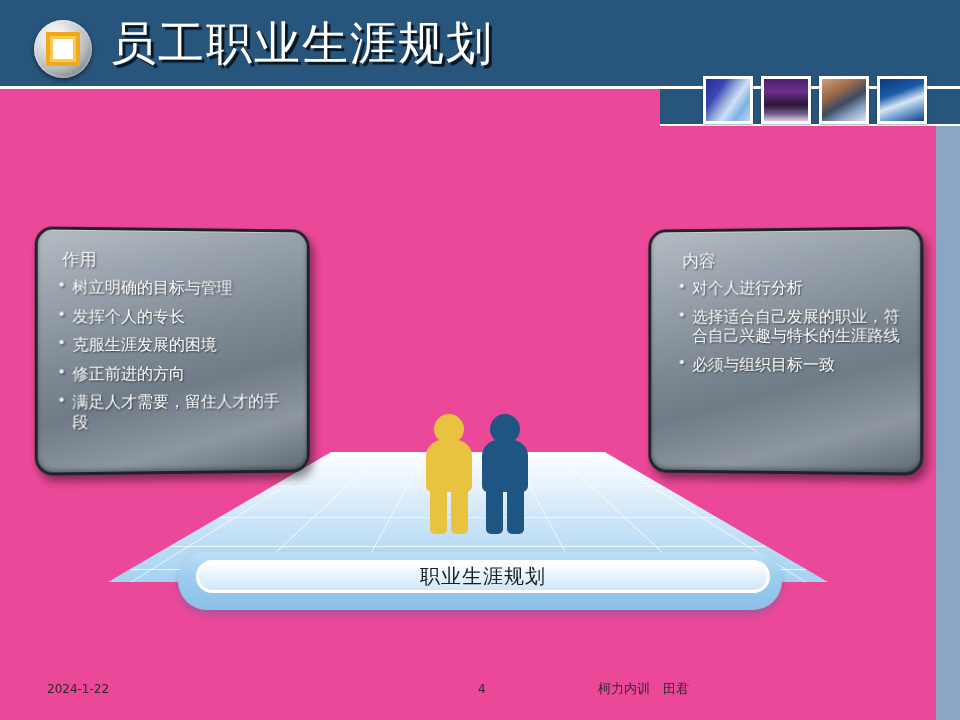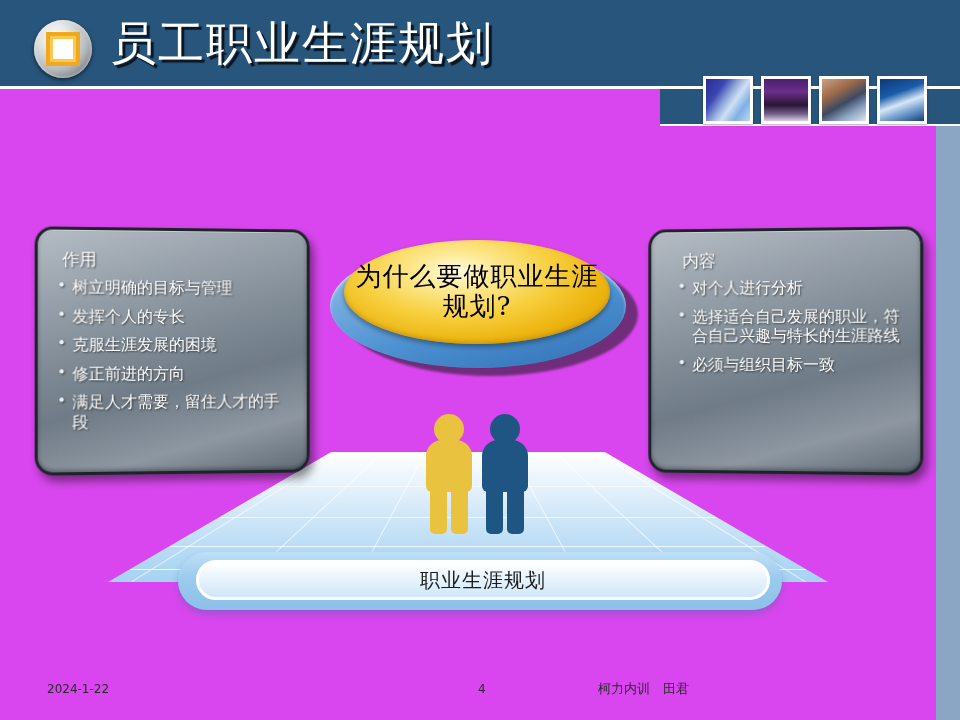--- a/index.html
+++ b/index.html
@@ -2,21 +2,21 @@
 <html><head>
 <meta charset="utf-8">
 <title>Slide</title>
 <style>
   html,body{margin:0;padding:0;}
   body{
     width:960px;height:720px;overflow:hidden;background:#ffffff;
     font-family:"Liberation Serif","DejaVu Serif",serif;
     position:relative;
   }
-  .slide{position:absolute;left:0;top:0;width:960px;height:720px;background:#d946ef;overflow:hidden;text-decoration:underline;}
+  .slide{position:absolute;left:0;top:0;width:960px;height:720px;background:#ec4899;overflow:hidden;text-decoration:underline;}
 
   
   .hdr-band{position:absolute;left:0;top:0;width:960px;height:86px;background:#28557c;}
   .hdr-band-right{position:absolute;left:660px;top:0;width:300px;height:126px;background:#28557c;}
   .hdr-rule{position:absolute;left:0;top:86px;width:960px;height:3px;background:#ffffff;}
   .hdr-rule2{position:absolute;left:660px;top:124px;width:300px;height:2px;background:#ffffff;}
 
   .logo{position:absolute;left:34px;top:20px;width:58px;height:58px;border-radius:50%;
     background:radial-gradient(circle at 36% 30%, #ffffff 0%, #e8e8e8 24%, #b9bcbf 58%, #6e7479 86%, #3a3f44 100%);
     box-shadow:0 2px 4px rgba(0,0,0,.55), inset 0 0 3px rgba(255,255,255,.8);
@@ -96,21 +96,21 @@
   .leg{position:absolute;top:72px;width:17px;height:48px;border-radius:3px 3px 5px 5px;}
   .leg.l{left:6px;} .leg.r{right:6px;}
   .p-yellow .head,.p-yellow .body,.p-yellow .leg{background:#e9c githubfff;}
   .p-yellow .head,.p-yellow .body,.p-yellow .leg{background:#e9c23f;}
   .p-blue .head,.p-blue .body,.p-blue .leg{background:#1f5582;}
 
   
   .pill-out{position:absolute;left:178px;top:552px;width:604px;height:58px;border-radius:29px;
     background:linear-gradient(180deg,#bfdff6 0%, #9ccbee 45%, #8cc0e8 100%);
     box-shadow:0 4px 7px rgba(60,110,160,.40);}
-  .pill-in{position:absolute;left:196px;top:560px;width:574px;height:40px;border-radius:21px;
+  .pill-in{position:absolute;left:196px;top:560px;width:574px;height:33px;border-radius:21px;
     background:linear-gradient(180deg,#ffffff 0%, #eaf5fd 40%, #cfe7f8 100%);
     border:3px solid #ffffff;box-sizing:border-box;
     display:flex;align-items:center;justify-content:center;
     color:#1c1c1c;font-size:20px;letter-spacing:1px;
     font-family:"DejaVu Serif","Liberation Serif",serif;}
 
   
   .footer{position:absolute;left:0;top:676px;width:758px;height:30px;color:#2b2b2b;
     font-family:"DejaVu Sans","Liberation Sans",sans-serif;font-size:12px;}
   .f-date{position:absolute;left:47px;top:6px;}
@@ -185,26 +185,20 @@
     <div class="inner">
       <div class="hd">内容</div>
       <ul>
         <li>对个人进行分析</li>
         <li>选择适合自己发展的职业，符合自己兴趣与特长的生涯路线</li>
         <li>必须与组织目标一致</li>
       </ul>
     </div>
   </div>
 
-  <div class="ell-wrap">
-    <div class="ell-shadow"></div>
-    <div class="ell-base"></div>
-    <div class="ell-gold"></div>
-    <div class="ell-txt">为什么要做职业生涯规划?</div>
-  </div>
 
   <div class="people">
     <div class="person p-yellow">
       <span class="head"></span>
       <span class="body"></span>
       <span class="leg l"></span>
       <span class="leg r"></span>
     </div>
     <div class="person p-blue">
       <span class="head"></span>

